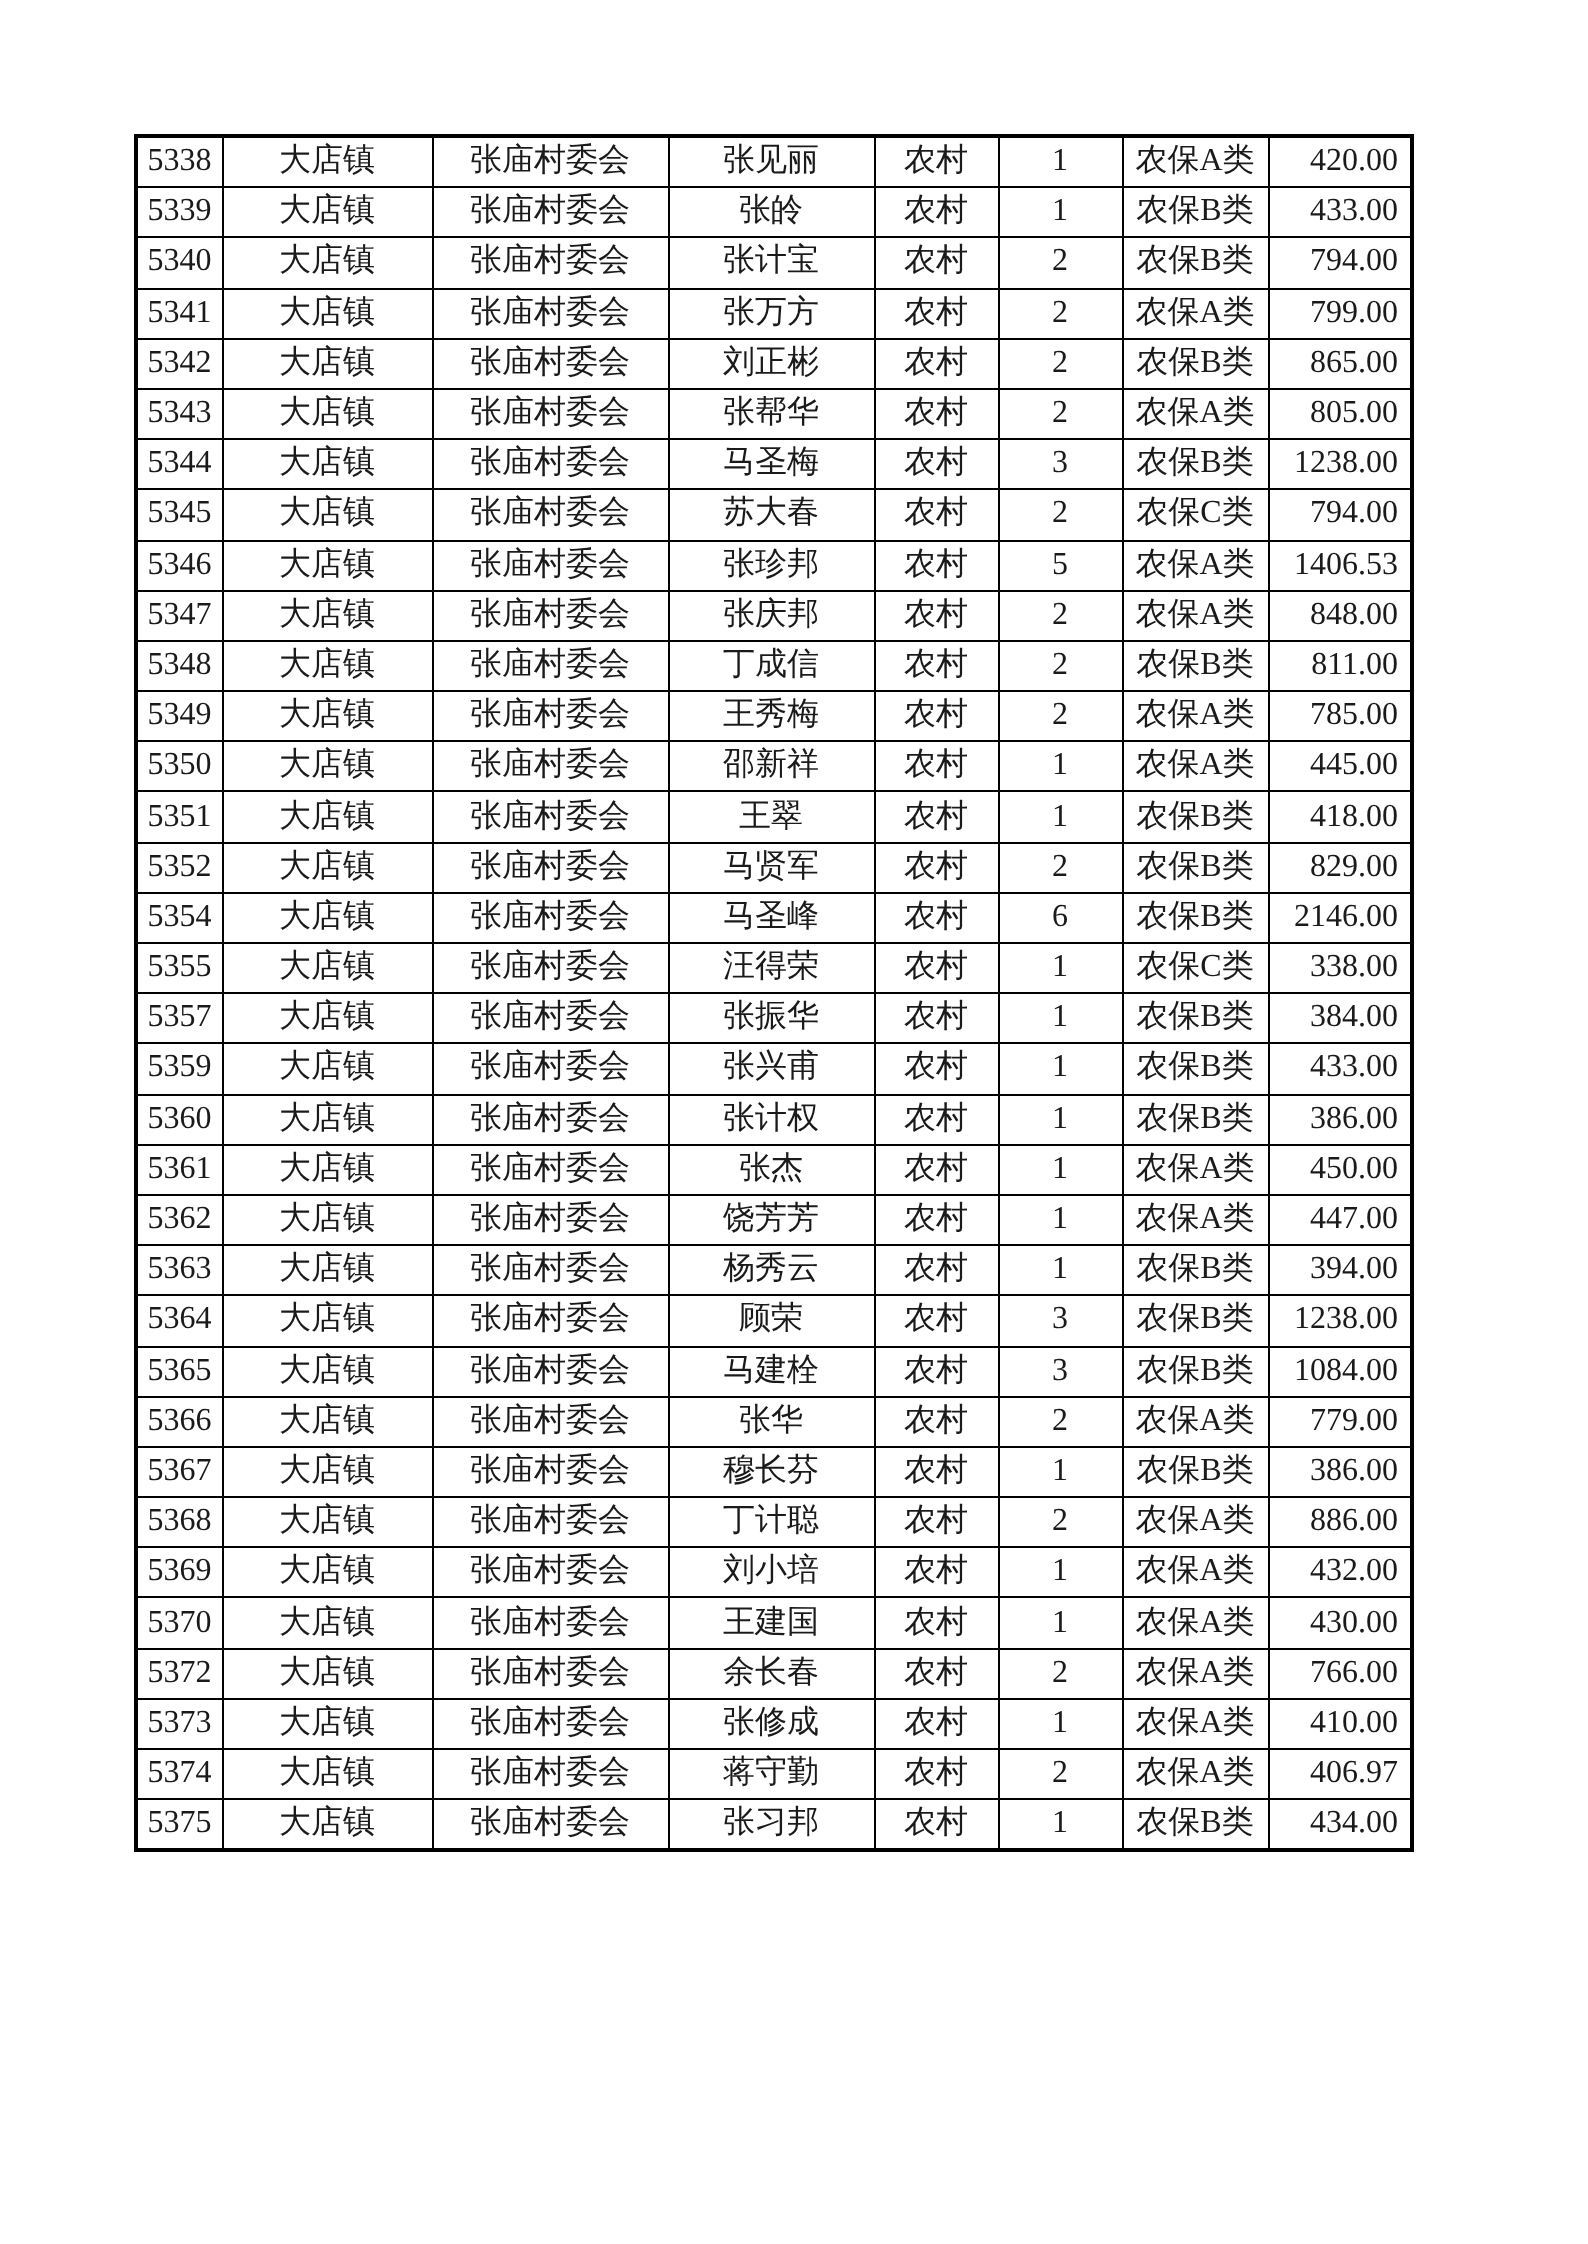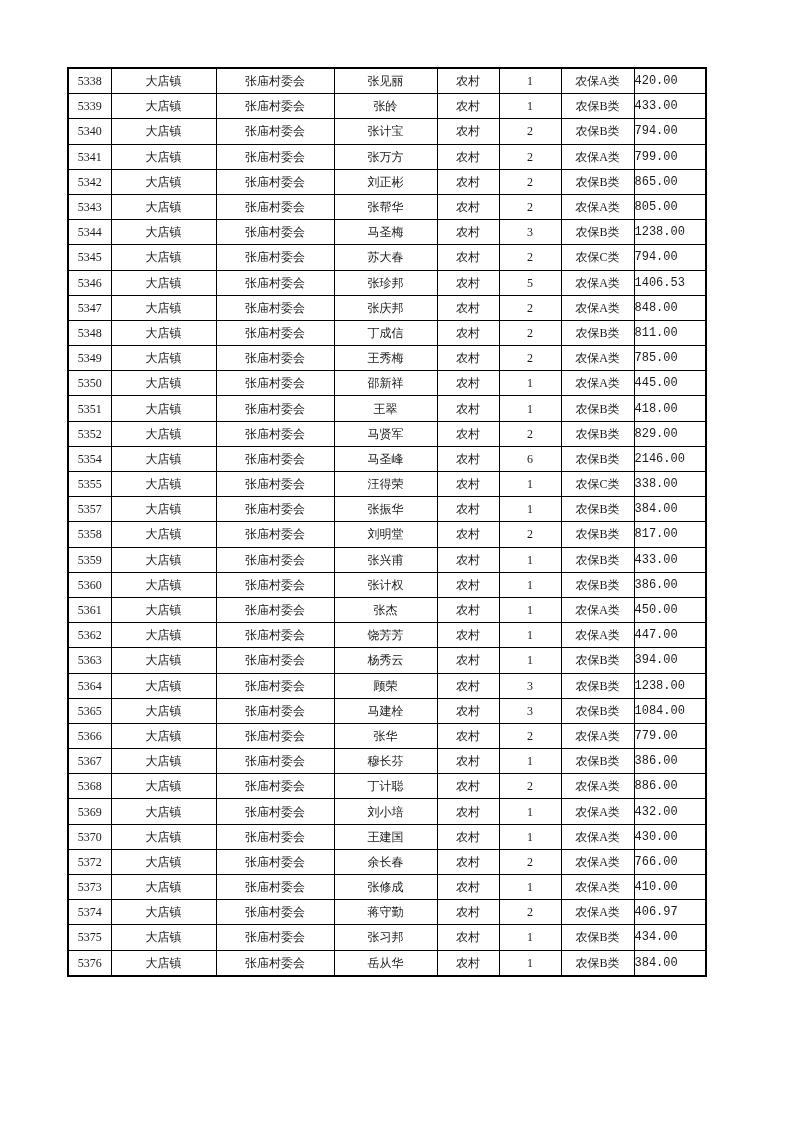--- a/index.html
+++ b/index.html
@@ -17,36 +17,35 @@
     font-family: "Liberation Serif", "DejaVu Serif", serif;
     color: #1a1a1a;
   }
   table.roster {
     position: absolute;
     left: 67px;
     top: 67px;
     border-collapse: collapse;
     table-layout: fixed;
     border: 2px solid #000000;
-    font-size: 12px;
+    font-size: 16px;
   }
   table.roster td {
     border: 1px solid #000000;
     height: 24.2px;
     padding: 0;
     text-align: center;
     vertical-align: middle;
     white-space: nowrap;
     overflow: hidden;
     line-height: 1;
   }
   table.roster td.amount {
-    text-align: left;
+    text-align: right;
     padding-right: 6px;
-    font-family: Liberation Mono, monospace;
   }
   col.c-id       { width: 43px;  }
   col.c-town     { width: 105px; }
   col.c-village  { width: 118px; }
   col.c-name     { width: 103px; }
   col.c-res      { width: 62px;  }
   col.c-count    { width: 62px;  }
   col.c-cat      { width: 73px;  }
   col.c-amount   { width: 72px;  }
 </style>
@@ -240,30 +239,20 @@
     <td>5357</td>
     <td>大店镇</td>
     <td>张庙村委会</td>
     <td>张振华</td>
     <td>农村</td>
     <td>1</td>
     <td>农保B类</td>
     <td class="amount">384.00</td>
   </tr>
         <tr>
-    <td>5358</td>
-    <td>大店镇</td>
-    <td>张庙村委会</td>
-    <td>刘明堂</td>
-    <td>农村</td>
-    <td>2</td>
-    <td>农保B类</td>
-    <td class="amount">817.00</td>
-  </tr>
-        <tr>
     <td>5359</td>
     <td>大店镇</td>
     <td>张庙村委会</td>
     <td>张兴甫</td>
     <td>农村</td>
     <td>1</td>
     <td>农保B类</td>
     <td class="amount">433.00</td>
   </tr>
         <tr>
@@ -408,26 +397,16 @@
   </tr>
         <tr>
     <td>5375</td>
     <td>大店镇</td>
     <td>张庙村委会</td>
     <td>张习邦</td>
     <td>农村</td>
     <td>1</td>
     <td>农保B类</td>
     <td class="amount">434.00</td>
-  </tr>
-        <tr>
-    <td>5376</td>
-    <td>大店镇</td>
-    <td>张庙村委会</td>
-    <td>岳从华</td>
-    <td>农村</td>
-    <td>1</td>
-    <td>农保B类</td>
-    <td class="amount">384.00</td>
   </tr>
       </tbody>
   </table>
 </div>
 
 </body></html>

